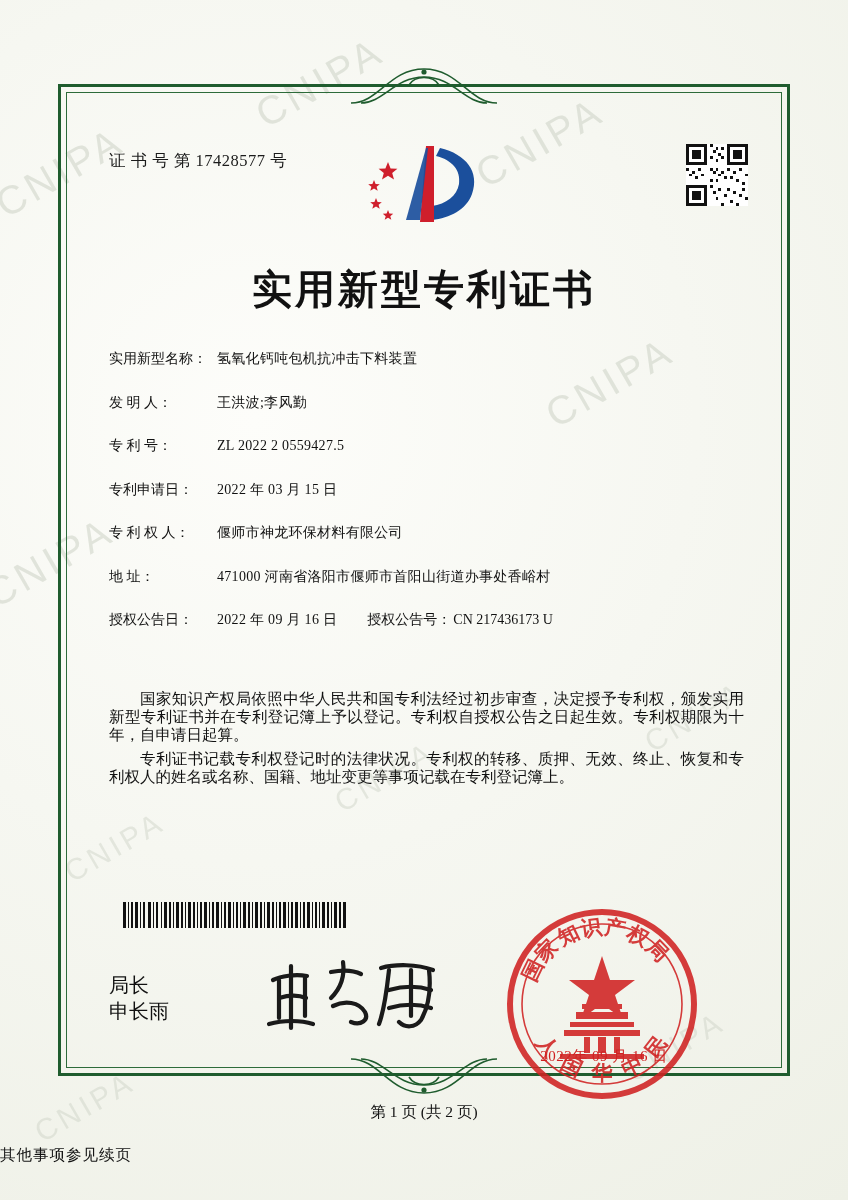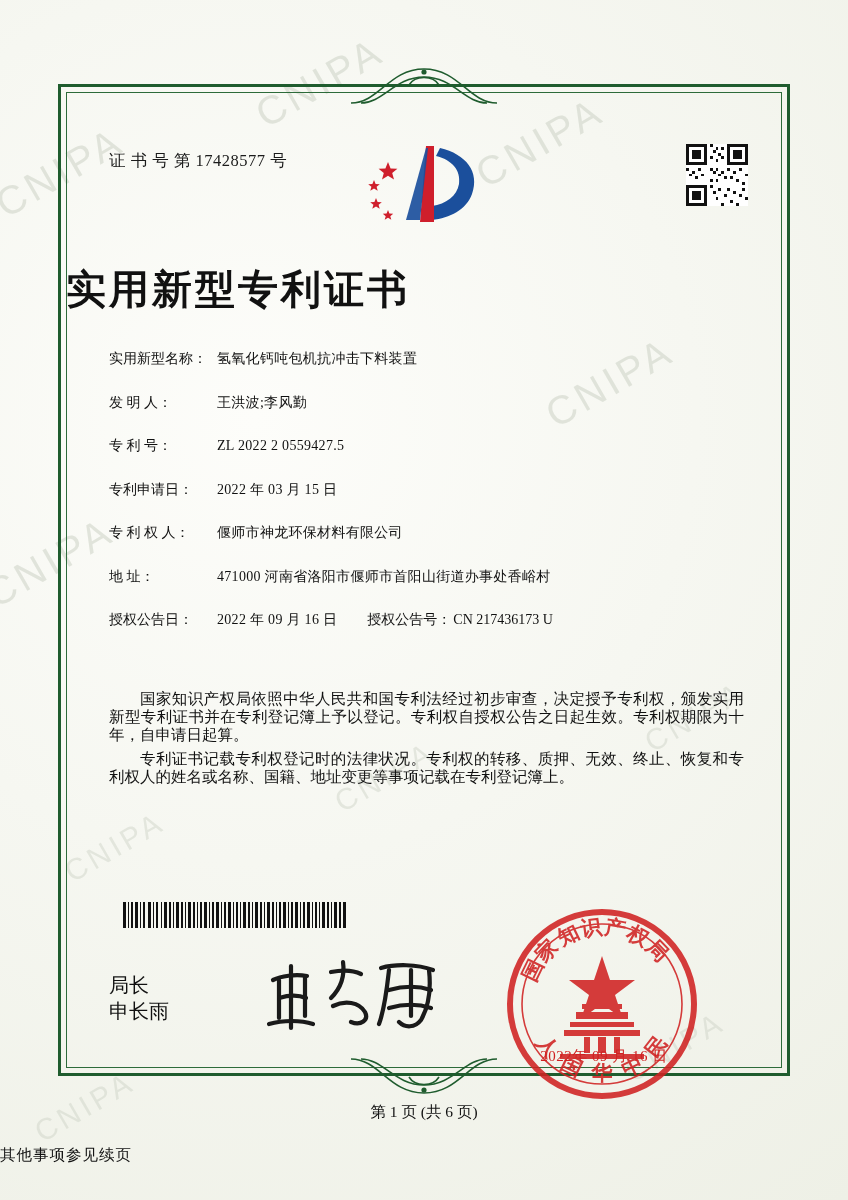--- a/index.html
+++ b/index.html
@@ -96,20 +96,21 @@
     top: 52px;
     width: 62px;
     height: 62px;
   }
 
   .main-title {
     position: absolute;
     left: 0;
     right: 0;
     top: 170px;
+    text-align: center;
     font-size: 40px;
     font-weight: bold;
     letter-spacing: 3px;
     color: #111;
     font-family: "DejaVu Serif", "Liberation Serif", serif;
   }
 
   .fields {
     position: absolute;
     left: 43px;
@@ -495,17 +496,17 @@
           <text x="100" y="176" text-anchor="middle" transform="rotate(26 100 100)">国</text>
           <text x="100" y="176" text-anchor="middle" transform="rotate(-26 100 100)">中</text>
           <text x="100" y="176" text-anchor="middle" transform="rotate(0 100 100)">华</text>
           <text x="100" y="176" text-anchor="middle" transform="rotate(-52 100 100)">民</text>
           <text x="100" y="176" text-anchor="middle" transform="rotate(52 100 100)">人</text>
         </g>
       </g>
     </svg>
     <div class="seal-date">2022年 09 月 16 日</div>
 
-    <div class="page-num">第 1 页 (共 6 页)</div>
+    <div class="page-num">第 1 页 (共 2 页)</div>
   </div>
 
   <div class="footer-note">其他事项参见续页</div>
 </div>
 
 </body></html>

